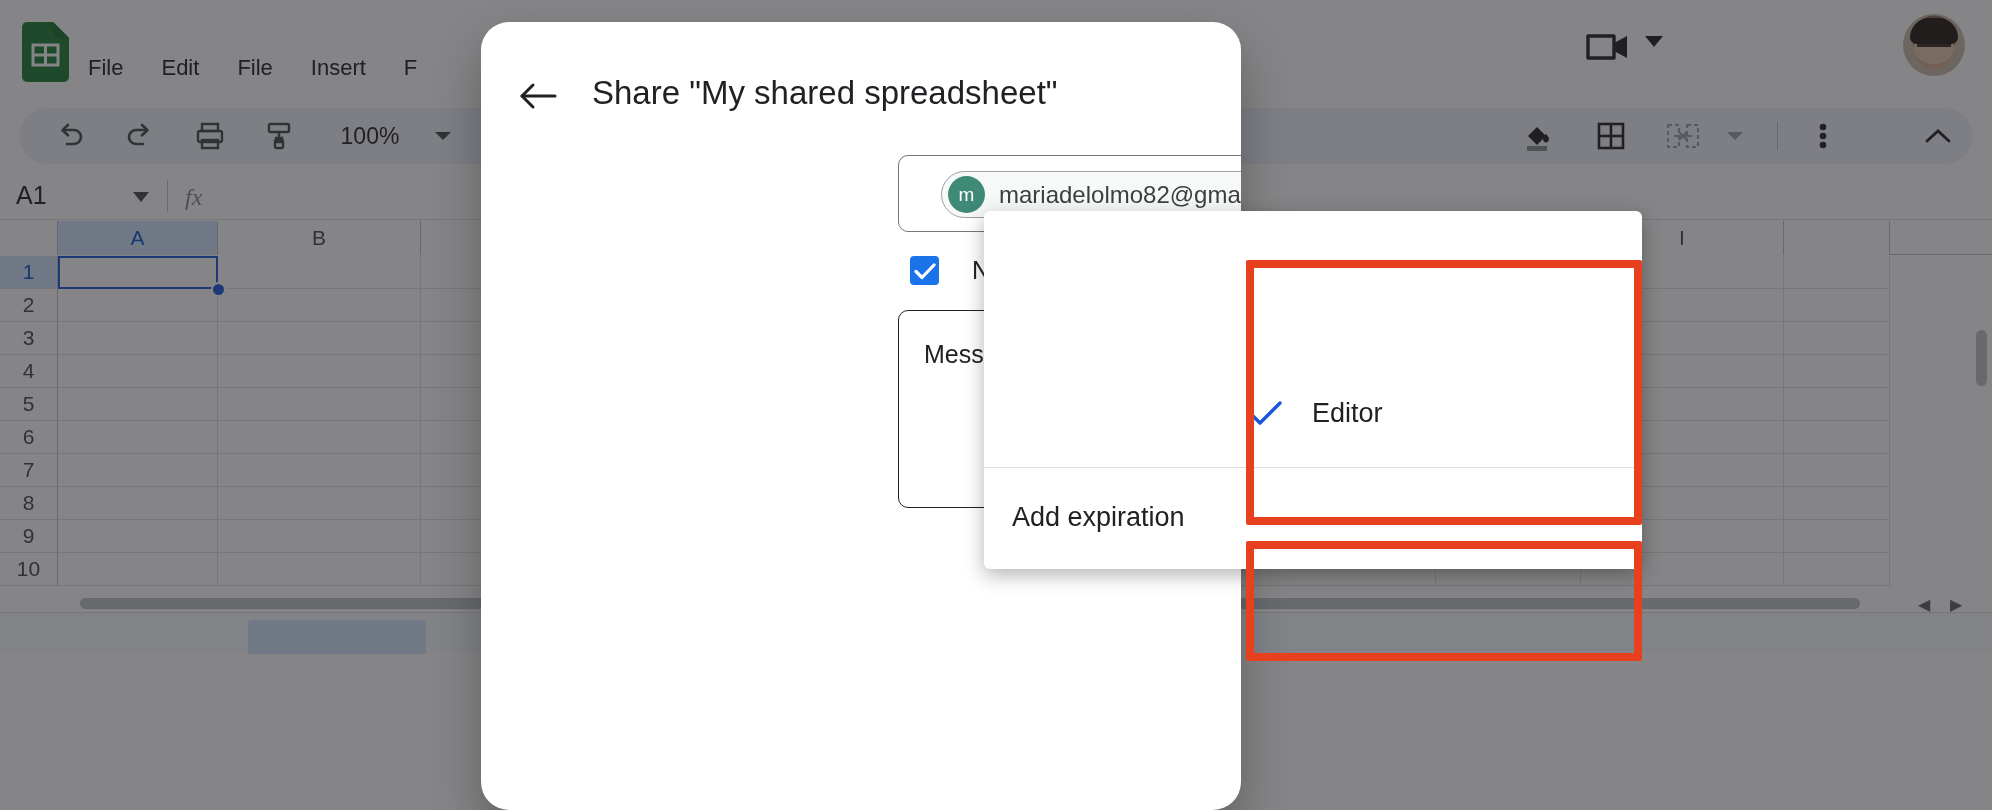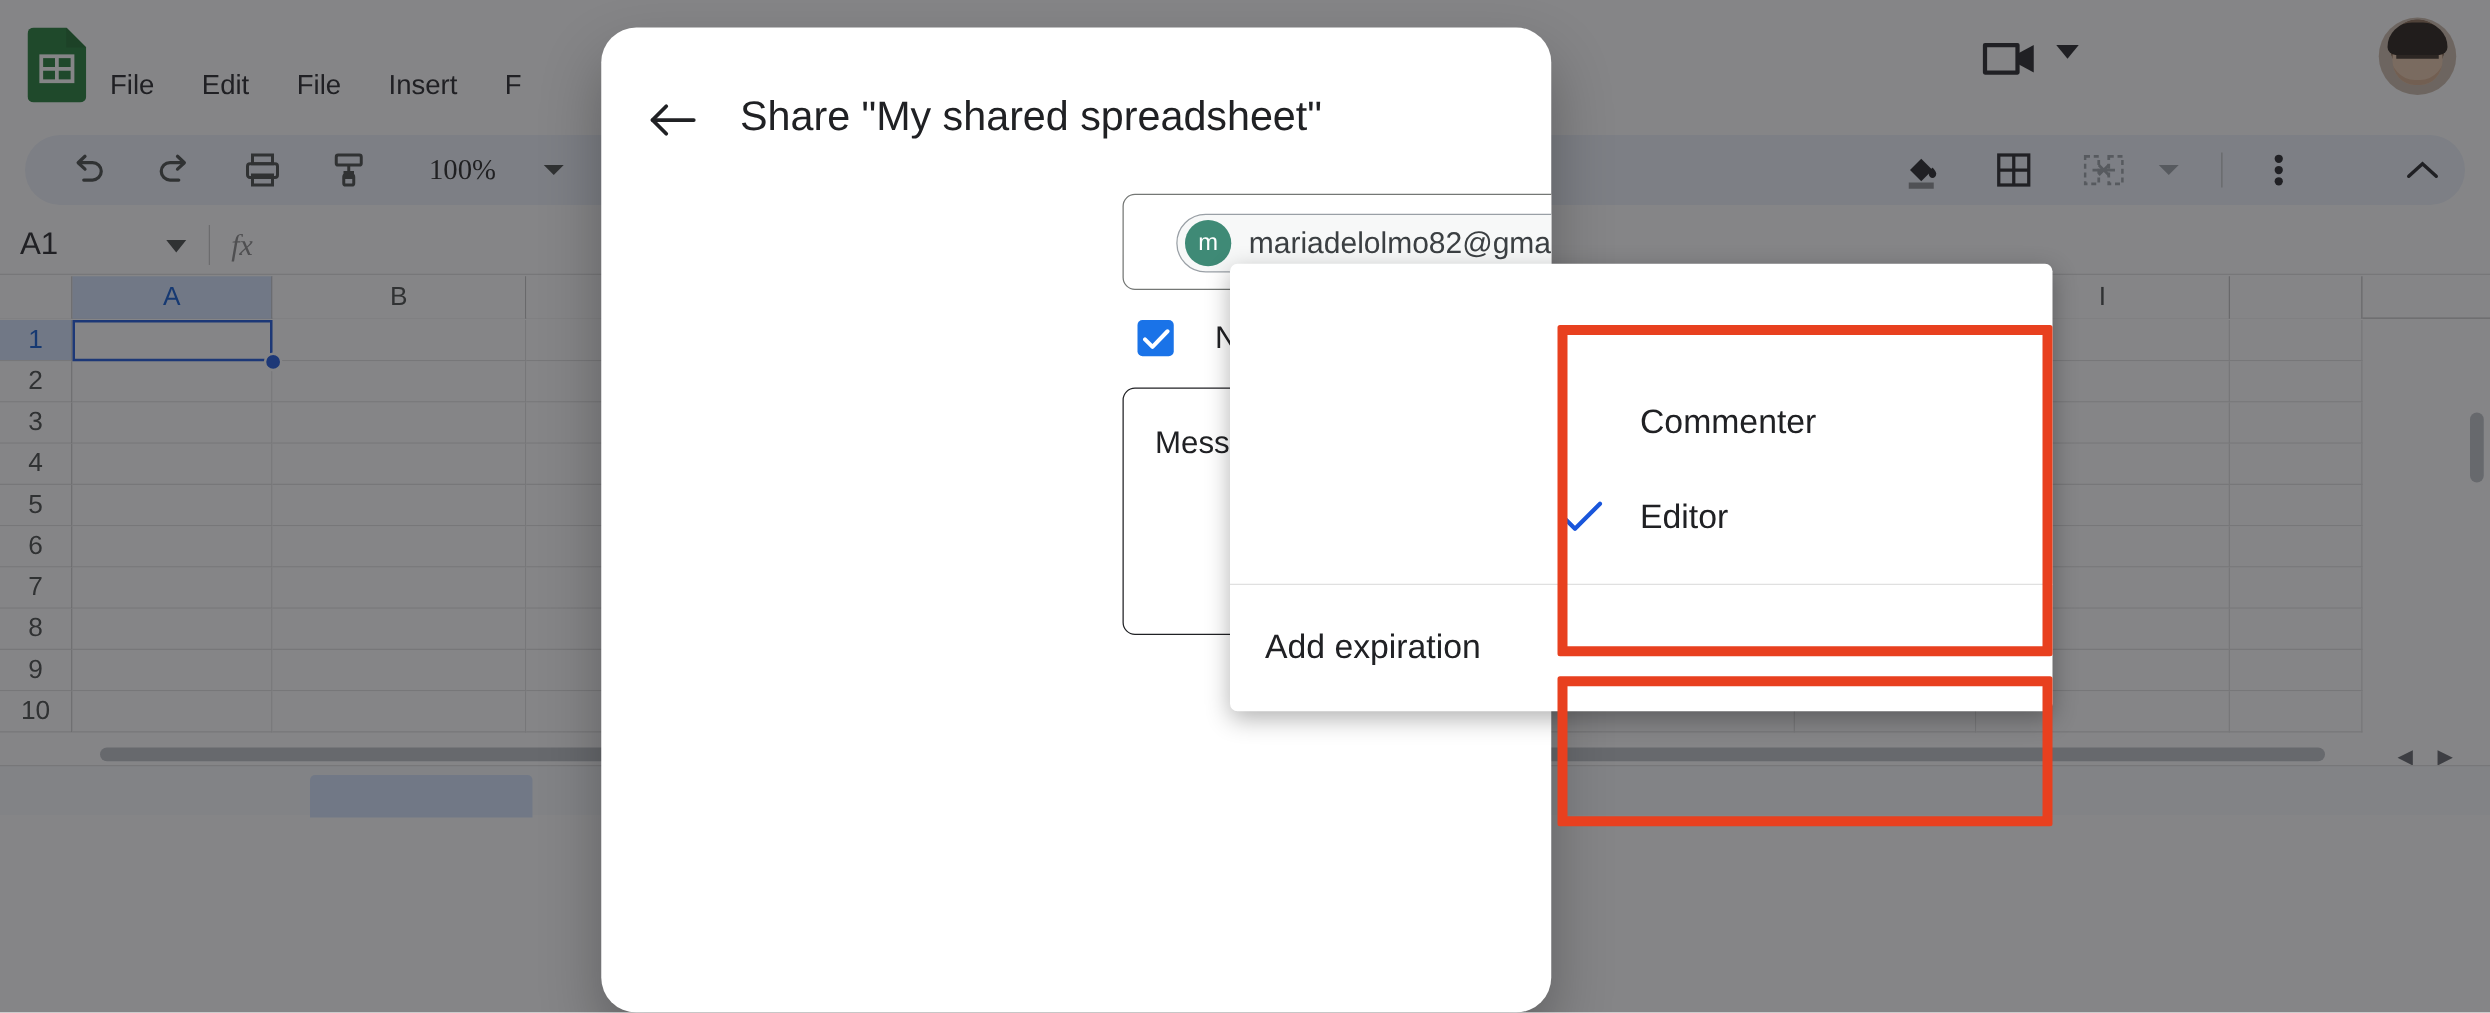--- a/index.html
+++ b/index.html
@@ -73,21 +73,20 @@
 
   .toolbar {
     position: absolute; left: 20px; top: 108px;
     width: 1952px; height: 56px; border-radius: 28px;
     background: #edf2fa;
   }
   .tb-item {
     position: absolute; top: 0; height: 56px;
     display: flex; align-items: center; justify-content: center;
     color: #444746;
-    font-family: Liberation Serif, serif;
   }
   .tb-sep {
     position: absolute; top: 14px; width: 1px; height: 28px; background: #b9bcbe;
   }
   .zoom-label { font-size: 23px; color: #1f1f1f; }
 
   .namebar {
     position: absolute; left: 0; top: 172px; width: 1992px; height: 48px;
     background: #ffffff; border-bottom: 1px solid #e0e0e0;
   }
@@ -582,23 +581,20 @@
     </div>
 
     <div class="dlg-footer">
       
       
       
     </div>
   </div>
 
   <div id="role-menu">
-    <div class="menu-item" id="mi-commenter">
-      <span class="mi-label">Commenter</span>
-    </div>
     <div class="menu-item" id="mi-editor">
       <span class="mi-check">
         <svg width="34" height="26" viewBox="0 0 34 26">
             <path d="M2 13l10 10L32 3" fill="none" stroke="#1a56db" stroke-width="3.4" stroke-linecap="round" stroke-linejoin="round"></path>
           </svg>
       </span>
       <span class="mi-label">Editor</span>
     </div>
     <div class="menu-divider"></div>
     <div id="mi-expiration">

